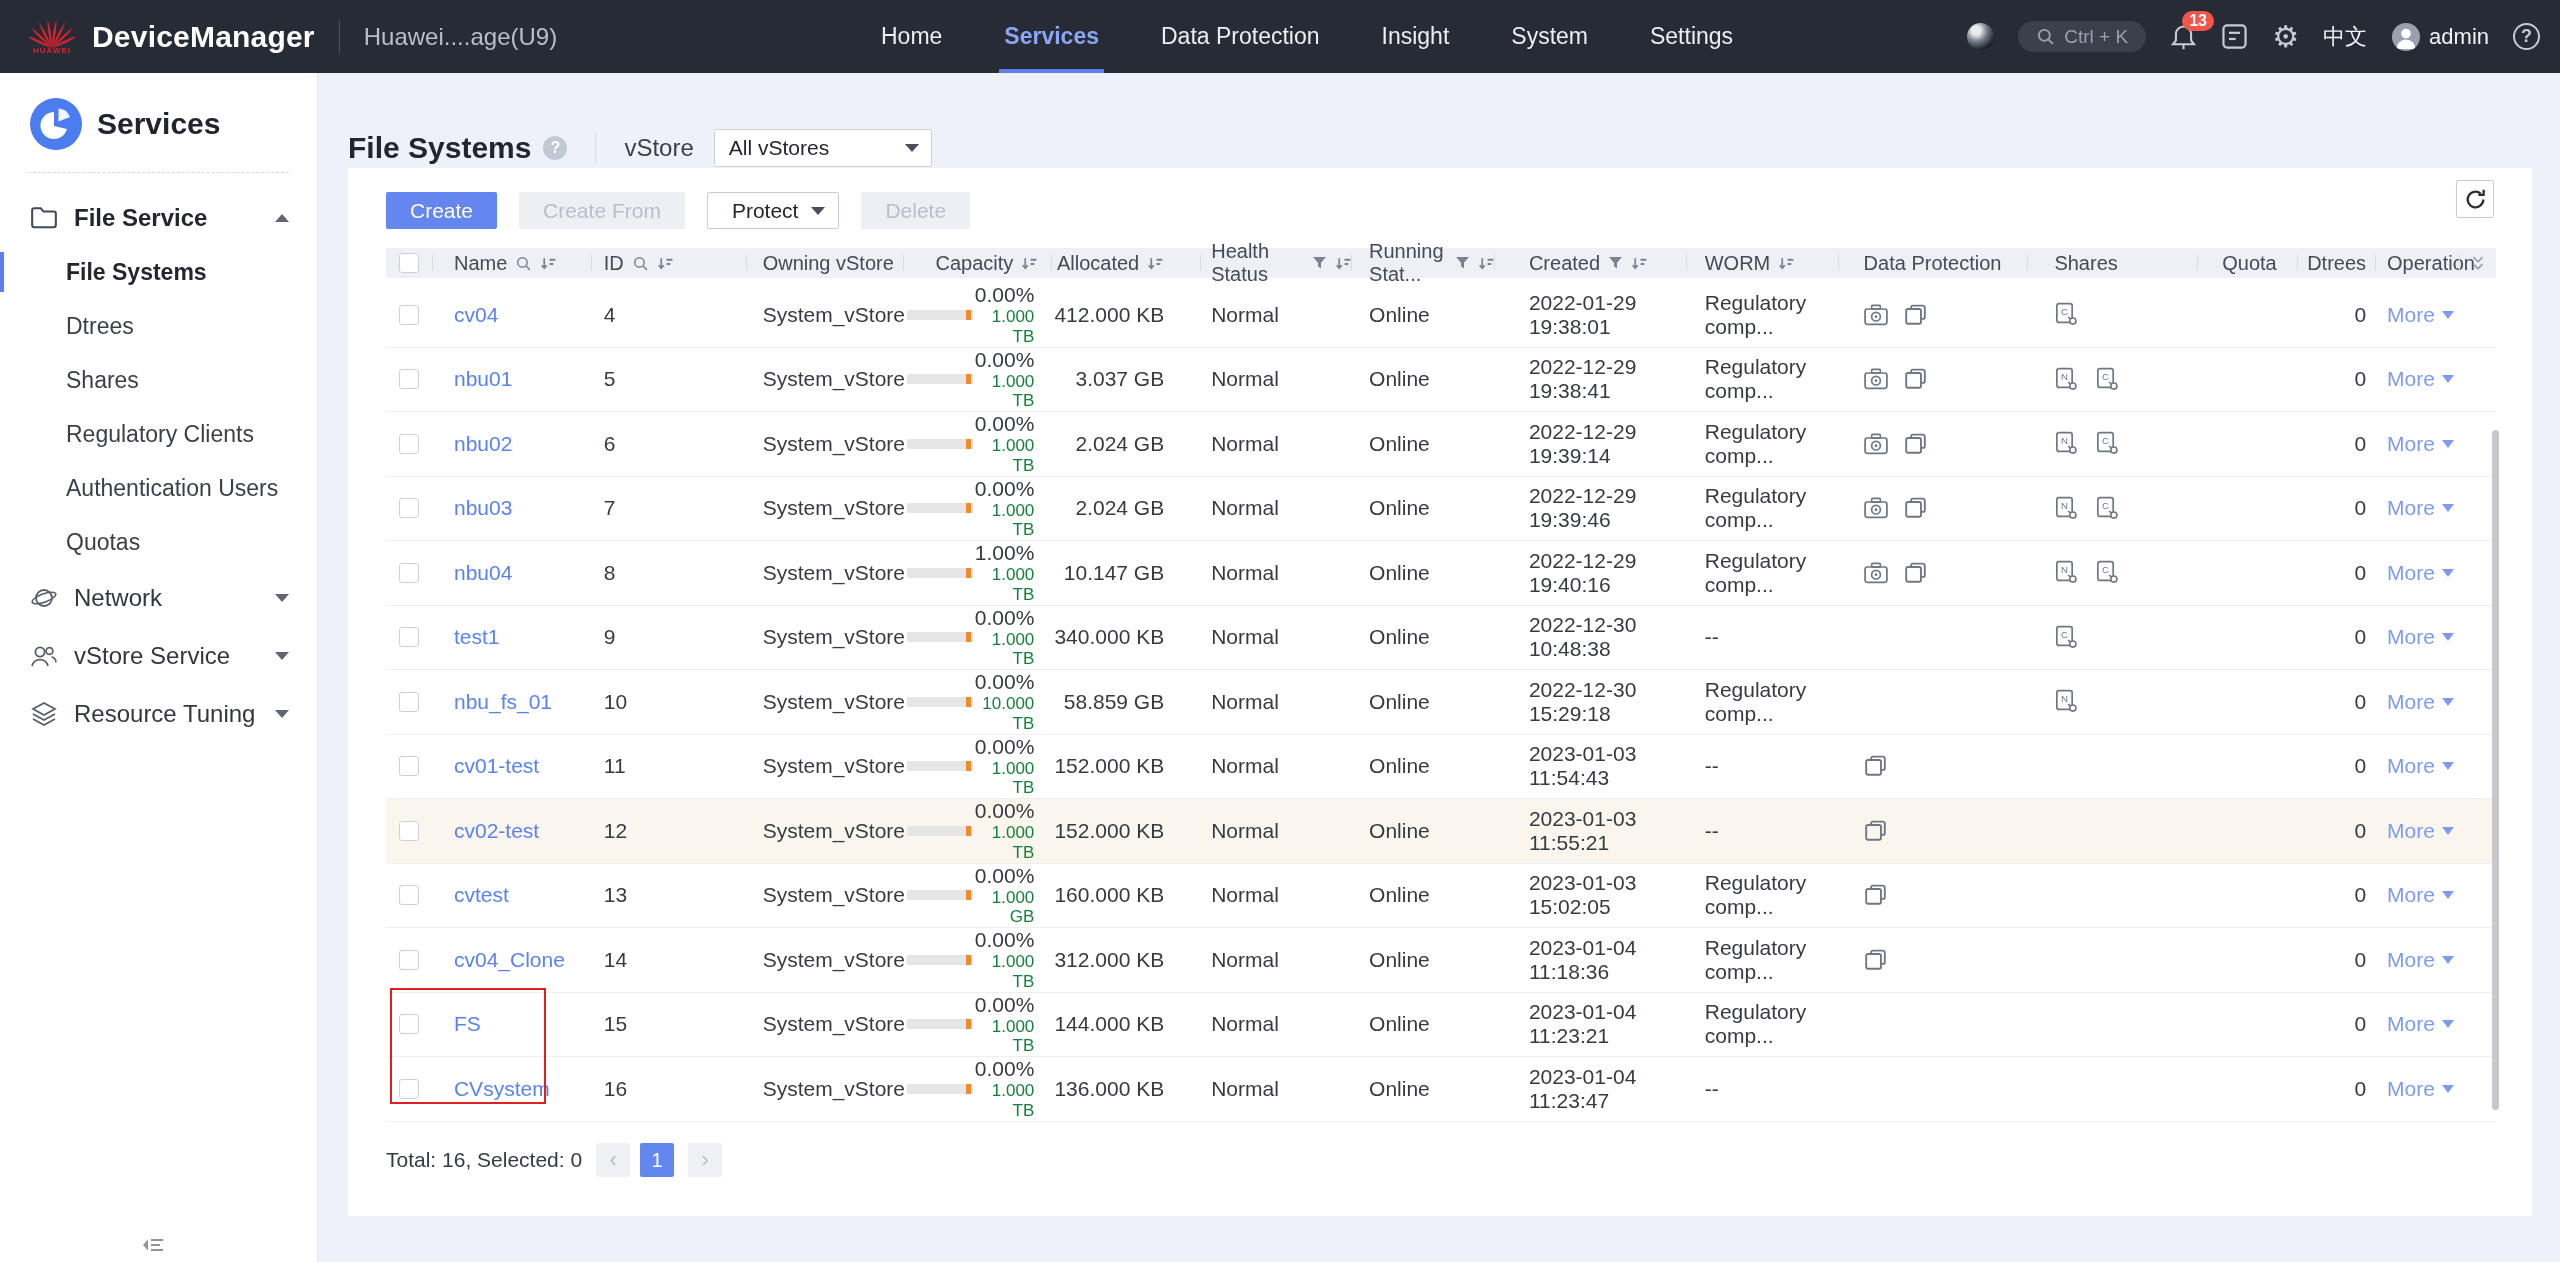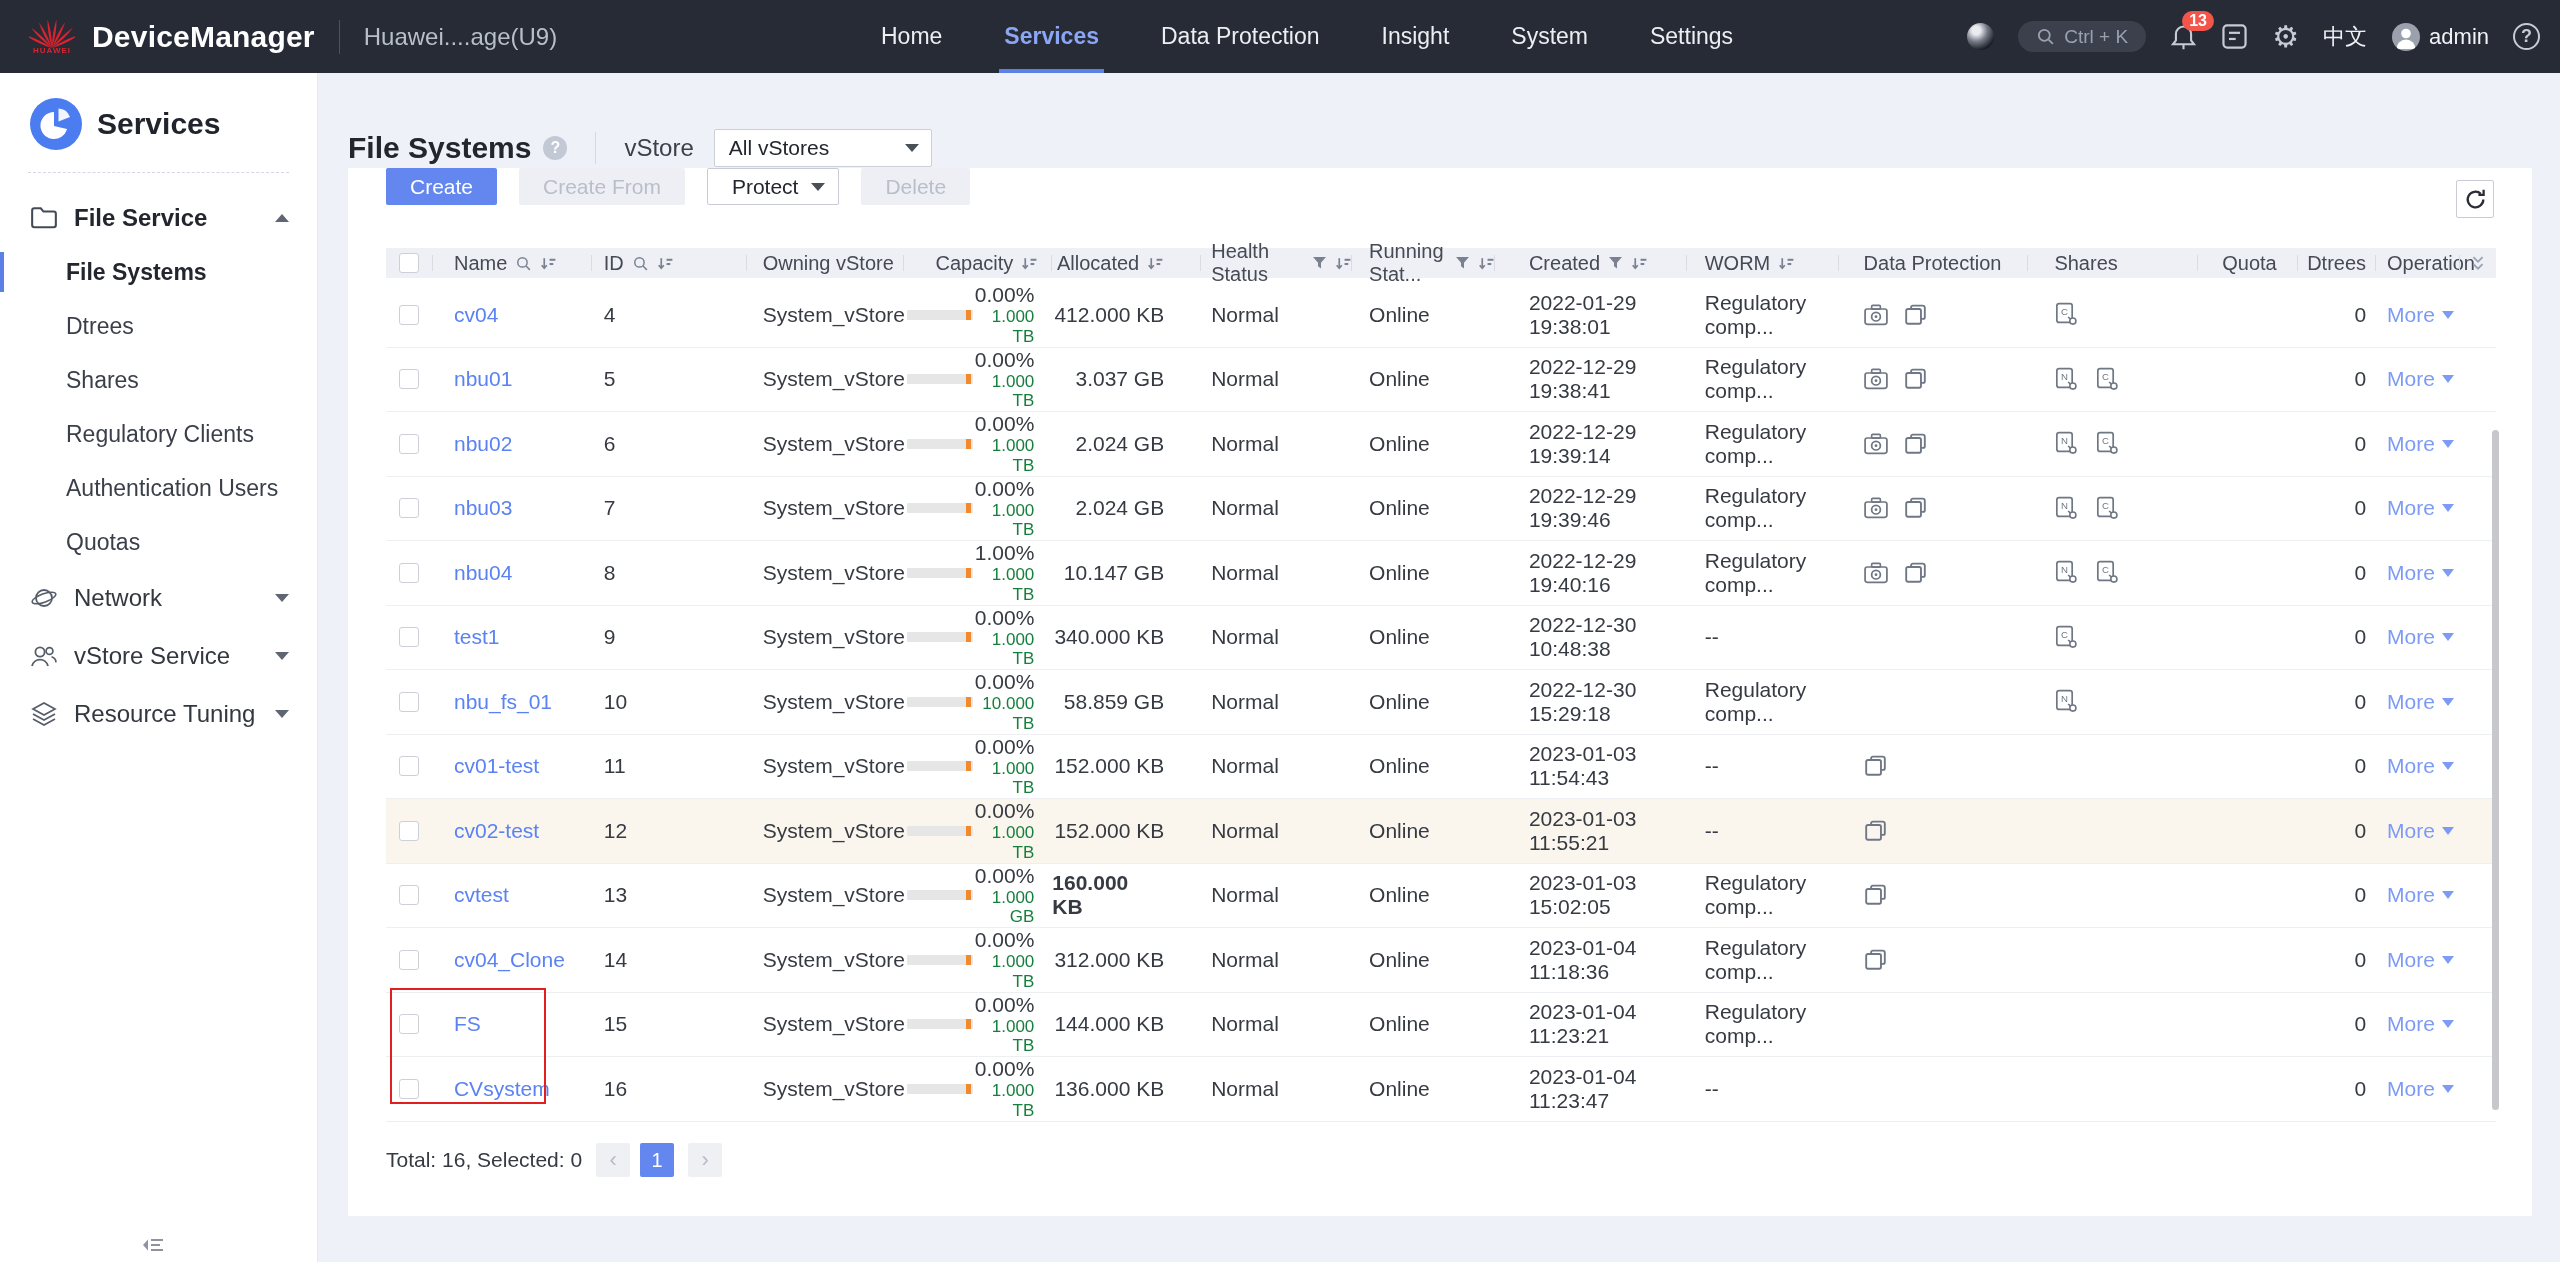--- a/index.html
+++ b/index.html
@@ -50,21 +50,21 @@
   .page-head { position:absolute; left:30px; top:55px; height:40px; display:flex; align-items:center; }
   .page-head h1 { font-size:30px; font-weight:bold; color:#23262e; }
   .help-dot { width:24px; height:24px; border-radius:50%; background:#c3c9d4; color:#fff; font-size:16px; font-weight:bold; display:flex; align-items:center; justify-content:center; margin-left:12px; }
   .ph-div { width:1px; height:32px; background:#d5d9e1; margin:0 28px; }
   .vslabel { font-size:24px; color:#3c404b; }
   .vselect { position:relative; margin-left:20px; width:218px; height:38px; background:#fff; border:1px solid #ccd0d8; border-radius:2px; display:flex; align-items:center; padding:0 14px; font-size:21px; color:#23262e; cursor:pointer; }
   .vselect .caret { right:12px; }
   .caret.dark { border-top:8px solid #4a4f59; }
 
   .card { position:absolute; left:30px; top:95px; right:28px; bottom:46px; background:#ffffff; }
-  .toolbar { position:absolute; left:38px; top:0; display:flex; gap:22px; }
+  .toolbar { position:absolute; left:38px; top:24px; display:flex; gap:22px; }
   .btn { height:37px; border:none; border-radius:2px; font-size:21px; font-family:inherit; padding:0 24px; cursor:pointer; display:flex; align-items:center; }
   .btn.primary { background:#6486ef; color:#fff; }
   .btn.disabled { background:#edeff4; color:#b9bfca; cursor:default; }
   .btn.outline { background:#fff; border:1px solid #c9ccd4; color:#23262e; position:relative; padding-right:40px; }
   .btn.outline .caret { right:13px; border-top:8px solid #4a4f59; } 
   .refresh-btn { position:absolute; right:38px; top:12px; width:38px; height:38px; border:1px solid #c9ccd4; border-radius:2px; display:flex; align-items:center; justify-content:center; cursor:pointer; background:#fff; }
 
   
   .table { position:absolute; left:38px; top:80px; width:2110px; }
   .thead { display:flex; height:30px; background:#eef0f6; align-items:center; }
@@ -1143,21 +1143,21 @@
             </div>
             <div class="cell right" style="width: 148px; padding-left: 0px;">
               <div class="capwrap">
                 <span class="capbar"></span>
                 <span class="captext">
                   <div class="pct">0.00%</div>
                   <div class="tot">1.000 GB</div>
                 </span>
               </div>
             </div>
-            <div class="cell right" style="width: 149px; padding-left: 0px; padding-right: 37px; font-weight: bold;">
+            <div class="cell right" style="width: 149px; padding-left: 0px; padding-right: 37px;">
               <span>160.000 KB</span>
             </div>
             <div class="cell" style="width: 151px; padding-left: 10px;">
               <span>Normal</span>
             </div>
             <div class="cell" style="width: 143px; padding-left: 17px;">
               <span>Online</span>
             </div>
             <div class="cell" style="width: 192px; padding-left: 34px;">
               <span>2023-01-03 15:02:05</span>

